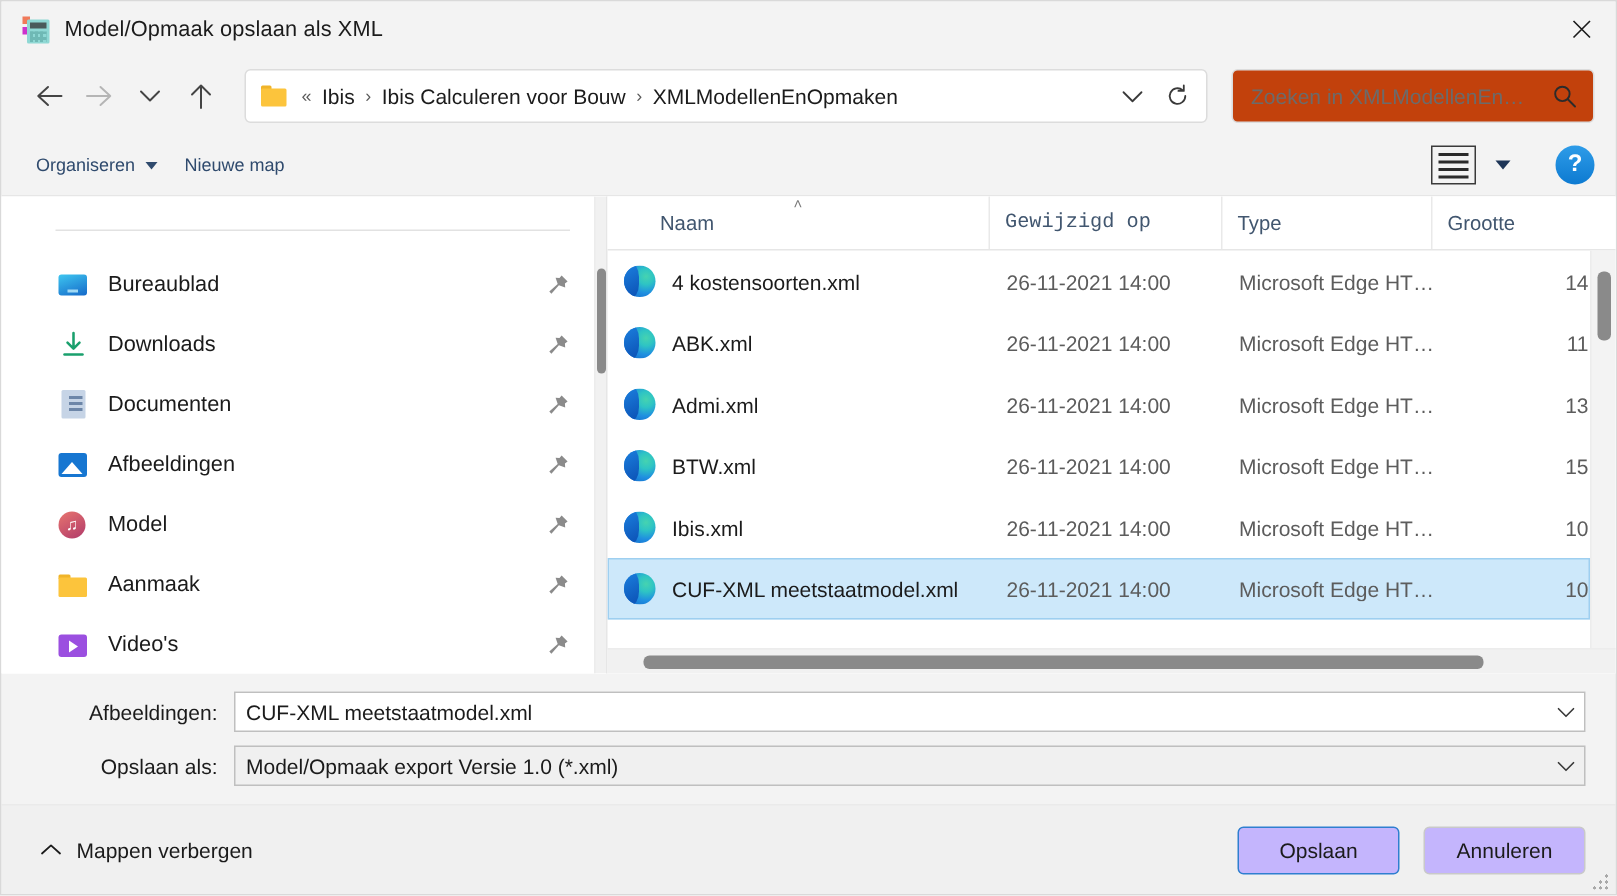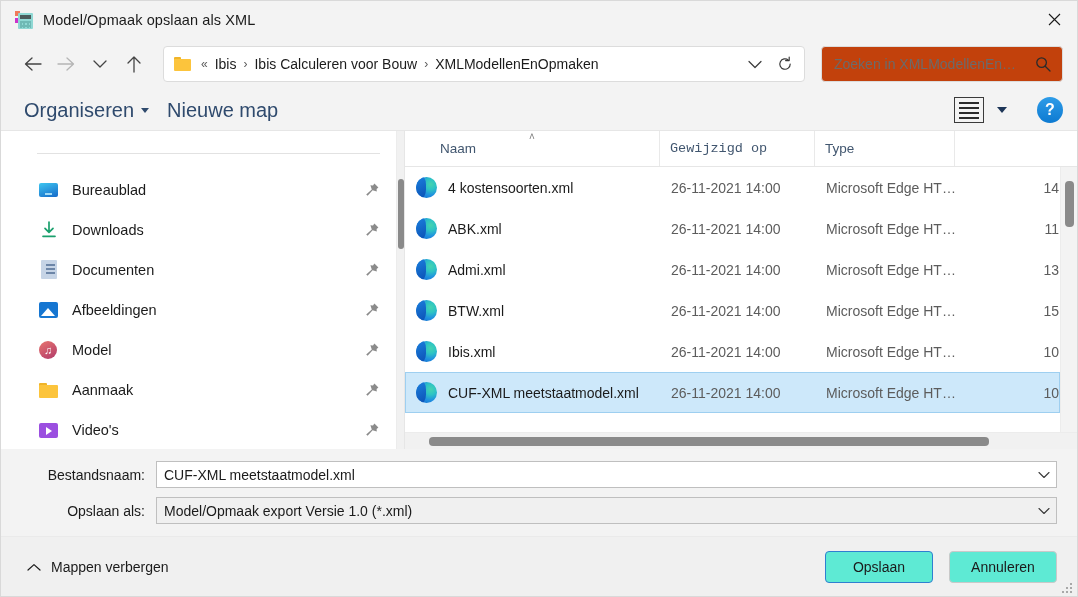--- a/index.html
+++ b/index.html
@@ -147,21 +147,21 @@
     cursor: pointer; color: #2b2b2b;
   }
 
   
   .cmdbar {
     height: 40px; flex: 0 0 40px;
     display: flex; align-items: center;
     padding: 0 14px; background: #f3f3f3;
   }
   .cmd-item {
-    font-size: 20px; color: #2f4a6d;
+    font-size: 12px; color: #2f4a6d;
     padding: 5px 9px; border-radius: 4px;
     cursor: pointer; display: flex; align-items: center; gap: 7px;
   }
   .cmd-caret {
     width: 0; height: 0;
     border-left: 4px solid transparent;
     border-right: 4px solid transparent;
     border-top: 5px solid #2f4a6d;
   }
   .cmd-spacer { flex: 1 1 auto; }
@@ -459,21 +459,21 @@
     border-top: 1px solid #eaeaea;
   }
   .hide-folders {
     display: flex; align-items: center; gap: 10px;
     cursor: pointer; padding: 4px 6px;
   }
   .hide-folders .lbl { font-size: 14px; color: #1b1b1b; }
   .footer-spacer { flex: 1 1 auto; }
   .btn {
     height: 32px; min-width: 108px;
-    background: #5eead4;
+    background: #c4b5fd;
     border: 1px solid #c9c9c9;
     border-radius: 4px;
     font-family: "Liberation Sans", sans-serif;
     font-size: 14px; color: #1b1b1b;
     cursor: pointer; margin-left: 16px;
     padding: 0 14px;
   }
   .btn.default { border: 1.5px solid #2f7fd0; }
   .grip {
     position: absolute; right: 3px; bottom: 3px;
@@ -698,20 +698,23 @@
         <div class="fl-th th-name">
           <span class="sort-caret">˄</span>
           <span>Naam</span>
         </div>
         <div class="fl-th th-mod">
           <span>Gewijzigd op</span>
         </div>
         <div class="fl-th th-type">
           <span>Type</span>
         </div>
+        <div class="fl-th th-size">
+          <span>Grootte</span>
+        </div>
       </div>
 
       <div class="fl-rows">
 
         <div class="fl-row">
           <div class="cell c-name">
             <span class="edge-ico"></span>
             <span>4 kostensoorten.xml</span>
           </div>
           <div class="cell c-mod">26-11-2021 14:00</div>
@@ -775,21 +778,21 @@
       </div>
 
       <div class="fl-hscroll">
         <div class="fl-hthumb"></div>
       </div>
     </div>
   </div>
 
   <div class="formarea">
     <div class="form-row">
-      <div class="form-label">Bestandsnaam:</div>
+      <div class="form-label">Afbeeldingen:</div>
       <div class="combo">
         <input type="text" value="CUF-XML meetstaatmodel.xml" style="">
         <span class="combo-arrow">
           <svg width="12" height="8" viewBox="0 0 12 8">
               <path d="M1 1.5 L6 6.5 L11 1.5" stroke="#3a3a3a" stroke-width="1.1" fill="none" stroke-linecap="round" stroke-linejoin="round"></path>
             </svg>
         </span>
       </div>
     </div>
     <div class="form-row">

